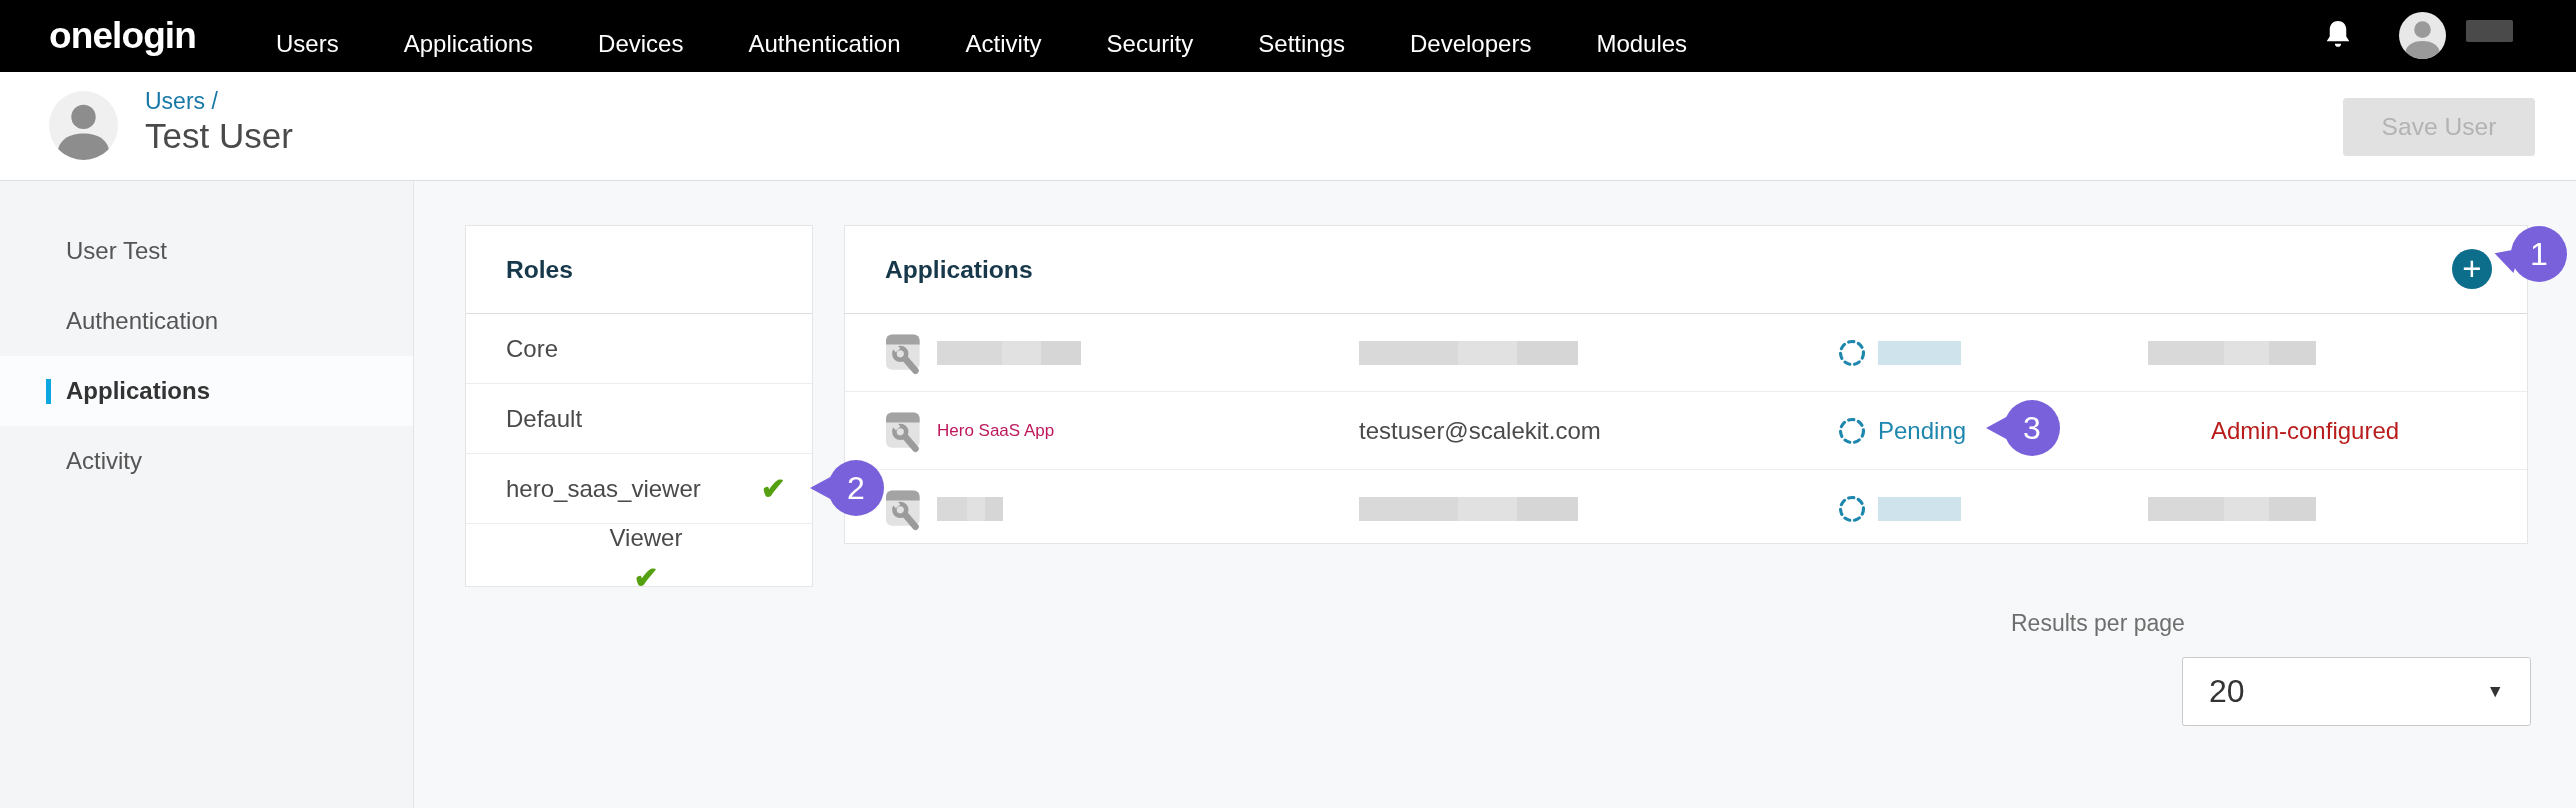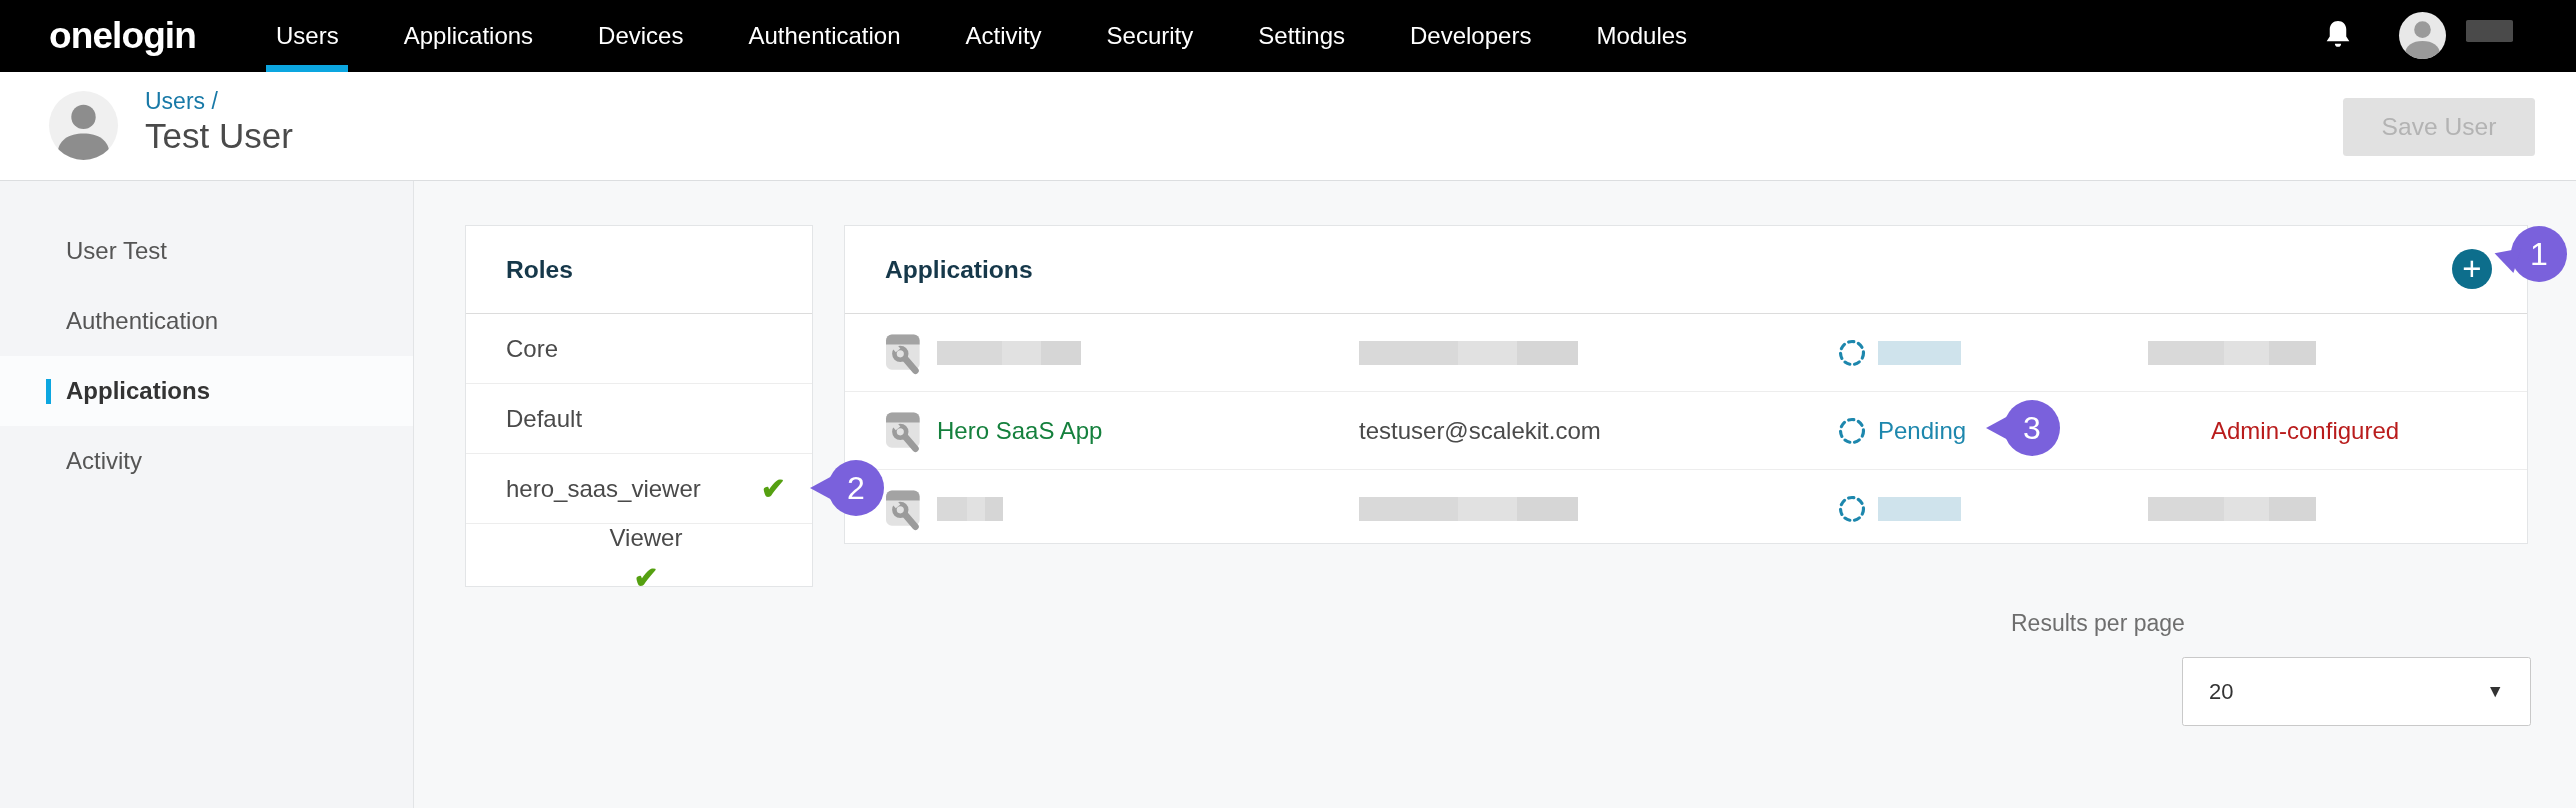--- a/index.html
+++ b/index.html
@@ -2,21 +2,21 @@
 <html style="font-size:14px"><head>
 <meta charset="utf-8">
 <style>
   html,body{margin:0;padding:0;}
   body{font-family:"Liberation Sans", sans-serif; background:#f7f8f9;}
   .stage{position:relative;width:2576px;height:808px;overflow:hidden;background:#f7f8f9;}
 
   
   .topnav{position:absolute;left:0;top:0;width:2576px;height:72px;background:#000;}
   .logo{position:absolute;left:49px;top:0;height:72px;line-height:72px;color:#fff;font-size:37px;font-weight:bold;letter-spacing:-0.9px;}
-  .nav-items{position:absolute;left:276px;top:0;height:72px;display:flex;gap:65px;}
+  .nav-items{position:absolute;left:276px;top:8px;height:72px;display:flex;gap:65px;}
   .nav-item{position:relative;height:72px;line-height:72px;color:#fff;font-size:24px;font-weight:500;white-space:nowrap;cursor:pointer;}
   .nav-item.active::after{content:"";position:absolute;left:-9.7px;right:-9.7px;bottom:0;height:7px;background:#0ca6e0;}
   .bell{position:absolute;left:2323px;top:19.3px;width:30px;height:33px;}
   .nav-avatar{position:absolute;left:2399px;top:12.3px;width:47px;height:47px;border-radius:50%;background:#e8e8e8;overflow:hidden;}
   .nav-redacted{position:absolute;left:2466px;top:20px;width:47px;height:22px;background:#4a4a4a;border-radius:1.8px;}
 
   
   .page-header{position:absolute;left:0;top:72px;width:2576px;height:109px;background:#fff;border-bottom:0.9px solid #dcdee0;box-sizing:border-box;}
   .hdr-avatar{position:absolute;left:49px;top:18.5px;width:69px;height:69px;border-radius:50%;background:#f0f0f0;overflow:hidden;}
   .breadcrumb{position:absolute;left:145px;top:16px;font-size:23px;color:#1879a7;cursor:pointer;}
@@ -39,33 +39,33 @@
   .role-row{position:relative;height:69px;border-bottom:0.9px solid #ededed;display:flex;align-items:center;justify-content:space-between;padding:0 26px 0 40px;font-size:24px;color:#4a4a4a;cursor:pointer;}
   .role-row:last-child{border-bottom:none;flex-direction:column;}
   .check{color:#55a011;font-size:30px;font-weight:bold;line-height:1;}
 
   .apps-card{left:844px;top:225px;width:1684px;height:319px;}
   .add-btn{position:absolute;top:23px;right:35px;width:40px;height:40px;border-radius:50%;background:#0d6e8c;color:#fff;font-size:33px;line-height:39px;text-align:center;font-weight:400;cursor:pointer;}
   .app-row{position:relative;height:77px;border-bottom:0.9px solid #ededed;}
   .app-row:last-child{border-bottom:none;}
   .cell{position:absolute;top:50%;transform:translateY(-50%);}
   .app-tile{left:40px;width:39px;height:42px;overflow:visible;}
-  .c-name{left:92px;font-size:24px;color:#15803d;}
+  .c-name{left:92px;font-size:17px;color:#be185d;}
   .c-email{left:514px;font-size:24px;color:#4a4a4a;}
   .c-spin{left:992px;width:30px;height:30px;}
   .c-status{left:1033px;font-size:24px;color:#1d87ad;}
   .c-config{left:1366px;font-size:24px;color:#b91c1c;}
   .bar{height:24px;background:linear-gradient(90deg,#d9d9d9 0 45%,#e1e1e1 45% 72%,#d6d6d6 72%);}
   .bar.blue{background:#cfe3ec;}
   .w164{width:144px;} .w75{width:66px;} .w249{width:219px;} .w94{width:83px;} .w191{width:168px;}
 
   
   .results-label{position:absolute;left:2011px;top:610px;font-size:23px;color:#6e6e6e;}
   .select-box{position:absolute;left:2182px;top:657px;width:349px;height:69px;background:#fff;border:0.9px solid #c9c9c9;border-radius:2.6px;box-sizing:border-box;display:flex;align-items:center;justify-content:space-between;padding:0 26px;cursor:pointer;}
-  .select-box .val{font-size:22px;color:#333;}
+  .select-box .val{font-size:32px;color:#333;}
   .select-box .caret{font-size:17.6px;color:#333;}
 
   
   .ann{position:absolute;width:56px;height:56px;border-radius:50%;background:#7a61dc;color:#fff;font-size:32px;display:flex;align-items:center;justify-content:center;z-index:20;}
   .ann::before{content:"";position:absolute;left:-18.5px;top:50%;transform:translateY(-50%);width:0;height:0;border-top:13px solid transparent;border-bottom:13px solid transparent;border-right:24px solid #7a61dc;}
   .ann1{left:2511px;top:226px;}
   .ann1::before{transform:translateY(-50%) rotate(18deg);left:-16.7px;top:56%;}
   .ann2{left:828px;top:460px;}
   .ann3{left:2004px;top:400px;}
 </style>

